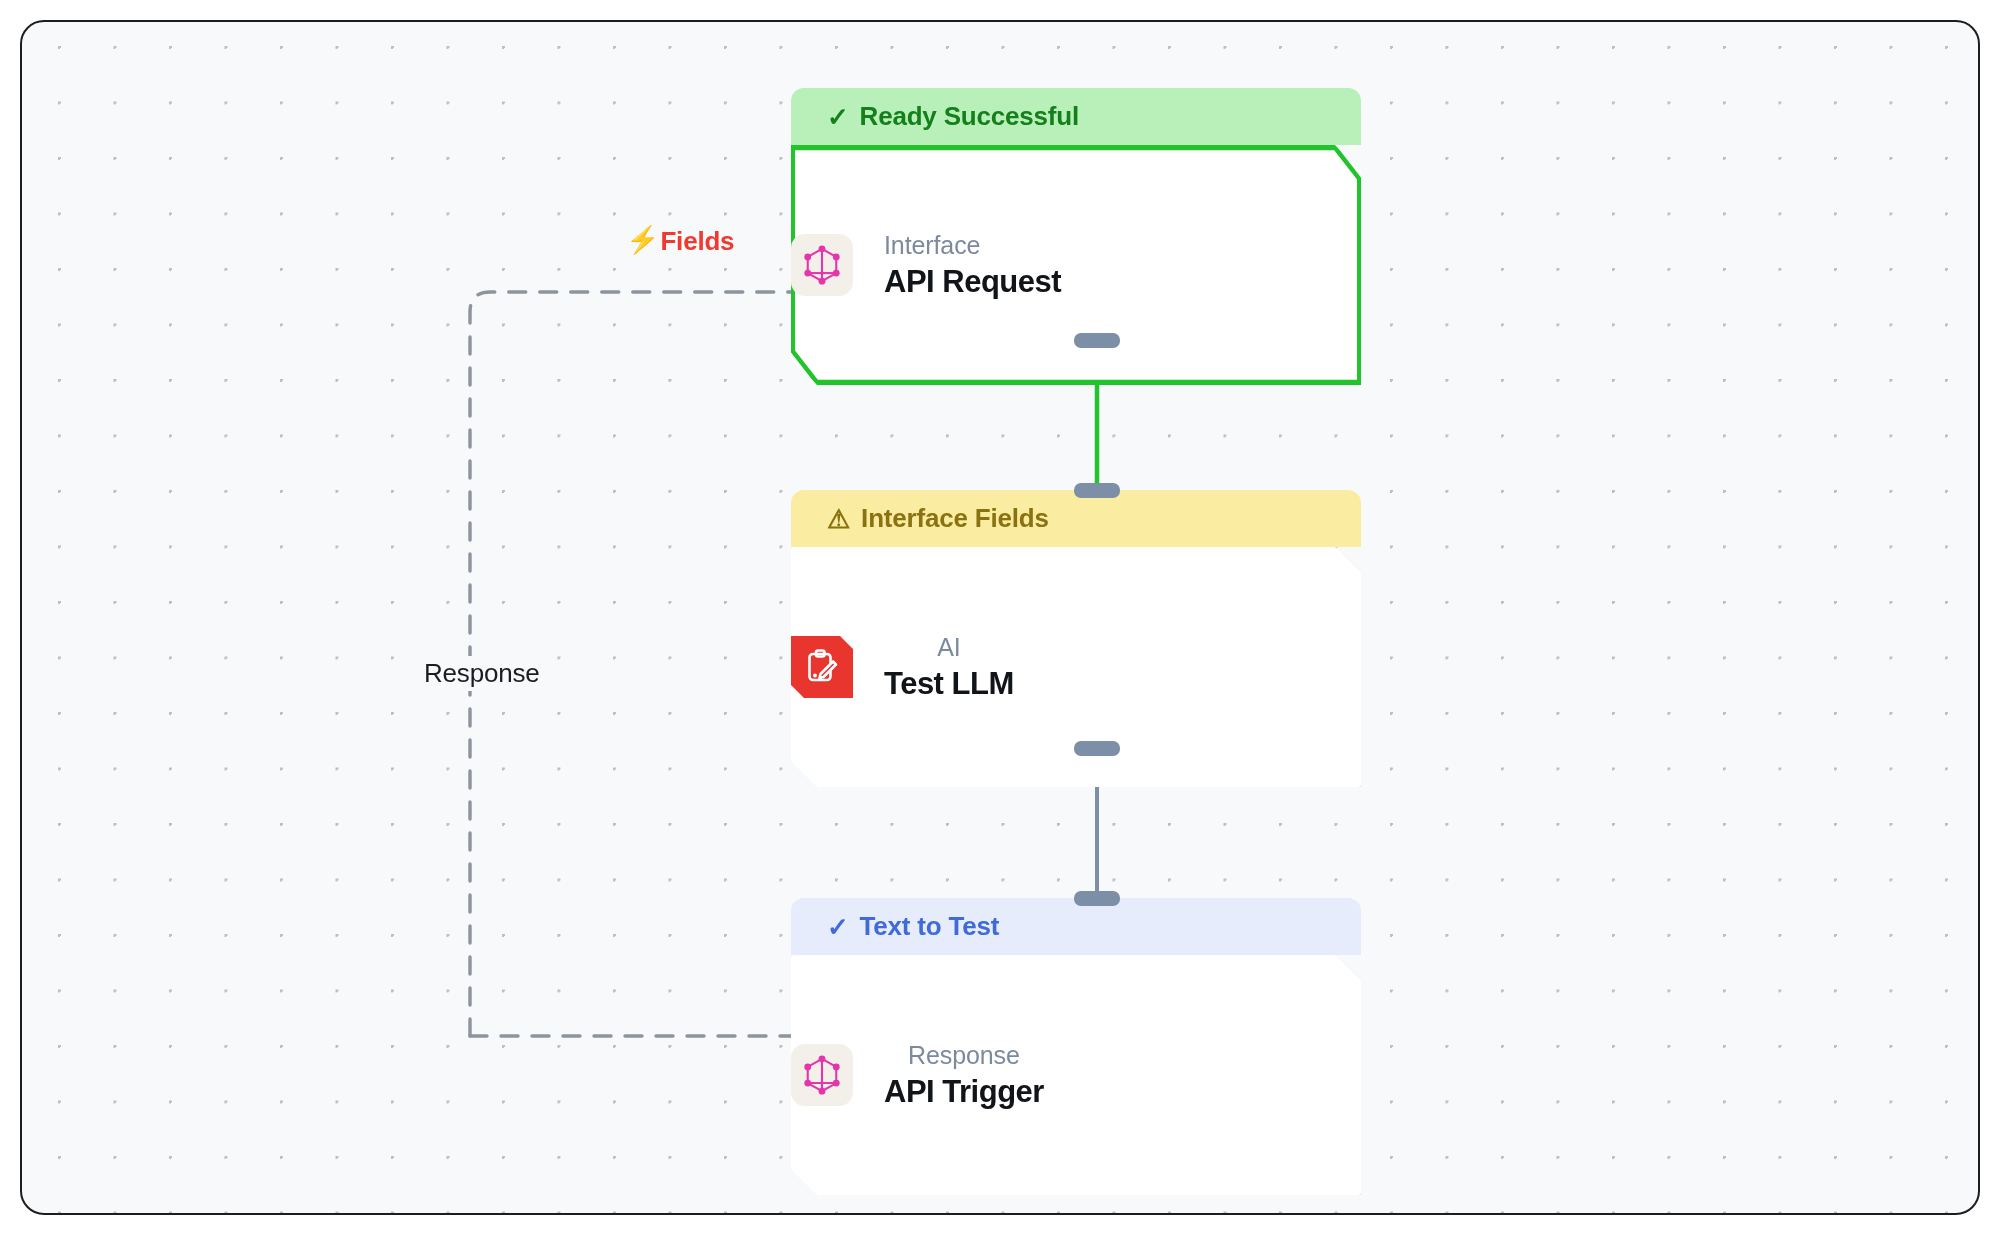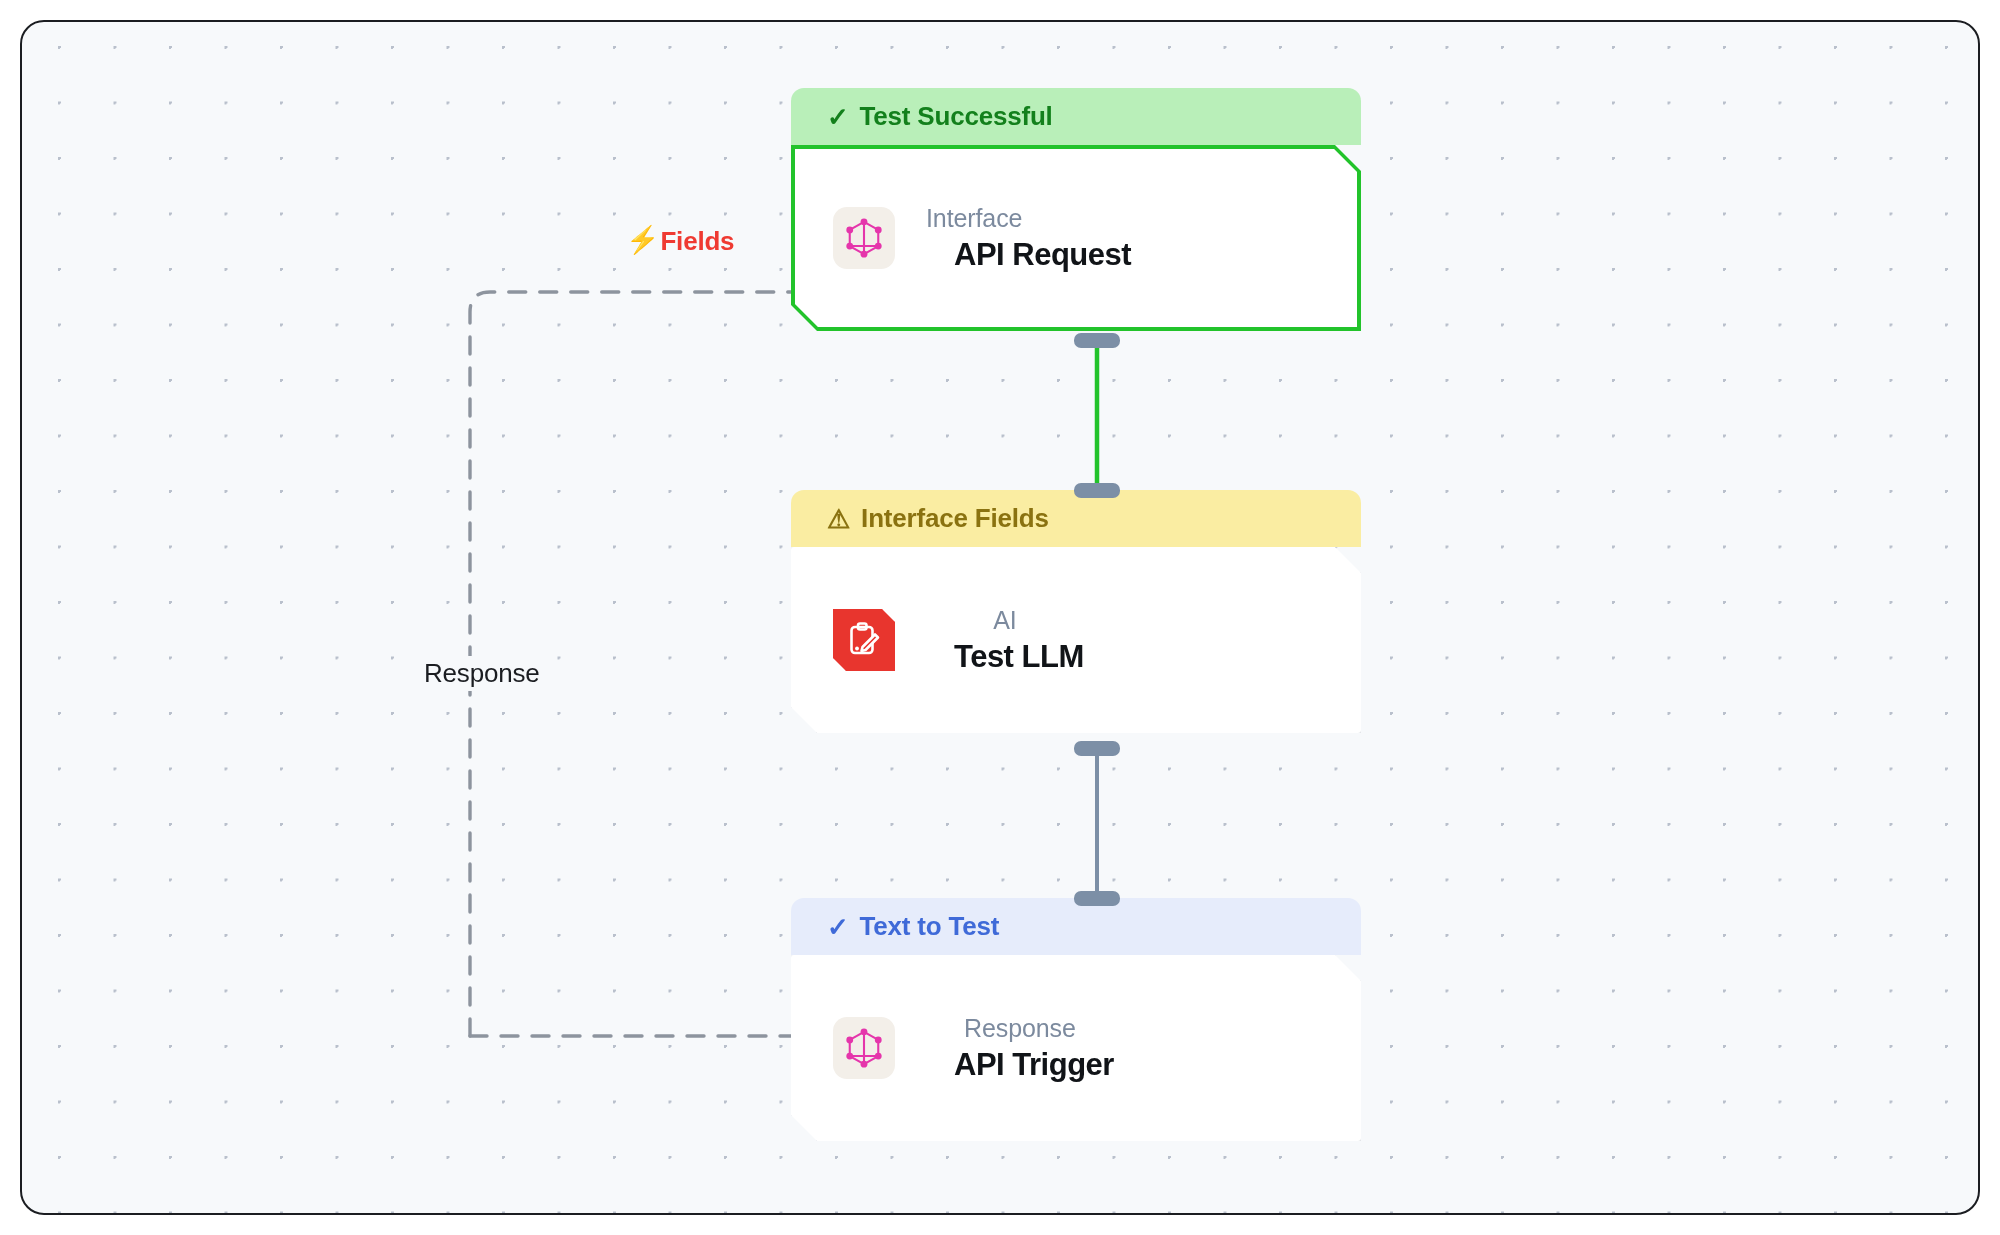--- a/index.html
+++ b/index.html
@@ -100,25 +100,24 @@
     letter-spacing: -0.2px;
   }
   .node-header .status-glyph {
     font-size: 26px;
     line-height: 1;
     display: inline-block;
   }
 
   .node-body {
     position: relative;
-    height: 186px;
+    height: 240px;
     background: #ffffff;
     display: flex;
     align-items: center;
-    padding-left: 42px;
     gap: 31px;
     clip-path: polygon(0 0, 100% 0, 100% calc(100% - 26px), calc(100% - 26px) 100%, 0 100%);
   }
 
   
   .node.plain .node-body {
     clip-path: polygon(0 0, calc(100% - 26px) 0, 100% 26px, 100% 100%, 26px 100%, 0 calc(100% - 26px));
     border-radius: 3px;
     box-shadow: 0 3px 10px rgba(30,40,60,0.13), 0 1px 2px rgba(30,40,60,0.10);
     text-align: center;
@@ -162,21 +161,20 @@
     font-size: 25px;
     color: #7c8a9e;
     font-weight: 400;
     letter-spacing: -0.1px;
   }
   .node-title {
     font-size: 31px;
     color: #111418;
     font-weight: 700;
     letter-spacing: -0.5px;
-    margin-left: 28px;
   }
 </style>
 </head>
 <body>
 
 <div id="canvas-frame">
   <div id="canvas-surface">
 
     <svg id="edge-layer" viewBox="0 0 1956 1191" preserveAspectRatio="none">
 
@@ -198,21 +196,21 @@
 
     <div class="handle" style="left:1075px; top:311px;"></div>
     <div class="handle" style="left:1075px; top:461px;"></div>
     <div class="handle" style="left:1075px; top:719px;"></div>
     <div class="handle" style="left:1075px; top:869px;"></div>
 
     <div class="node selected" style="left:769px; top:66px;">
 
       <div class="node-header" style="background:#b9efb9; color:#13801c;">
         <span class="status-glyph">✓</span>
-        <span>Test Successful</span>
+        <span>Ready Successful</span>
       </div>
 
       <div class="node-body">
         <svg class="node-outline" viewBox="0 0 570 186" preserveAspectRatio="none">
           <polygon points="2,2 544,2 568,26 568,184 26,184 2,160" fill="none" stroke="#22c32b" stroke-width="4"></polygon>
         </svg>
 
         <div class="node-icon graphql">
           <svg width="38" height="40" viewBox="0 0 40 42">
             <g stroke="#e535ab" stroke-width="2.2" fill="none">

